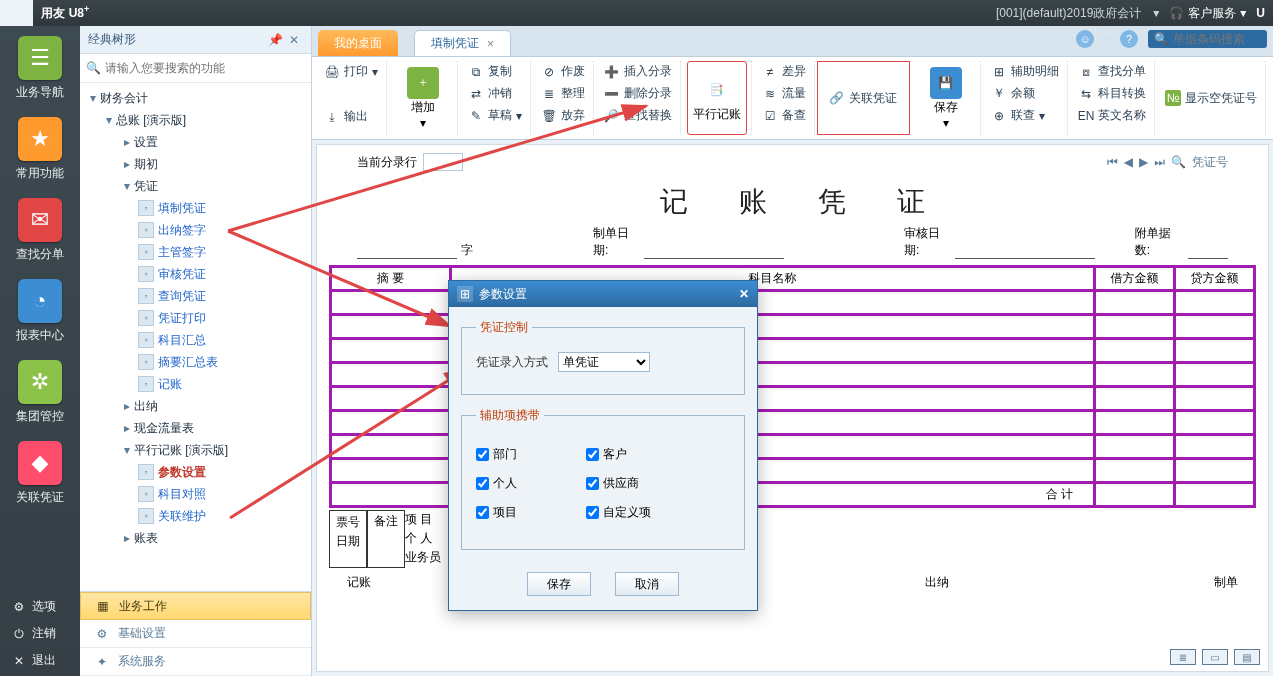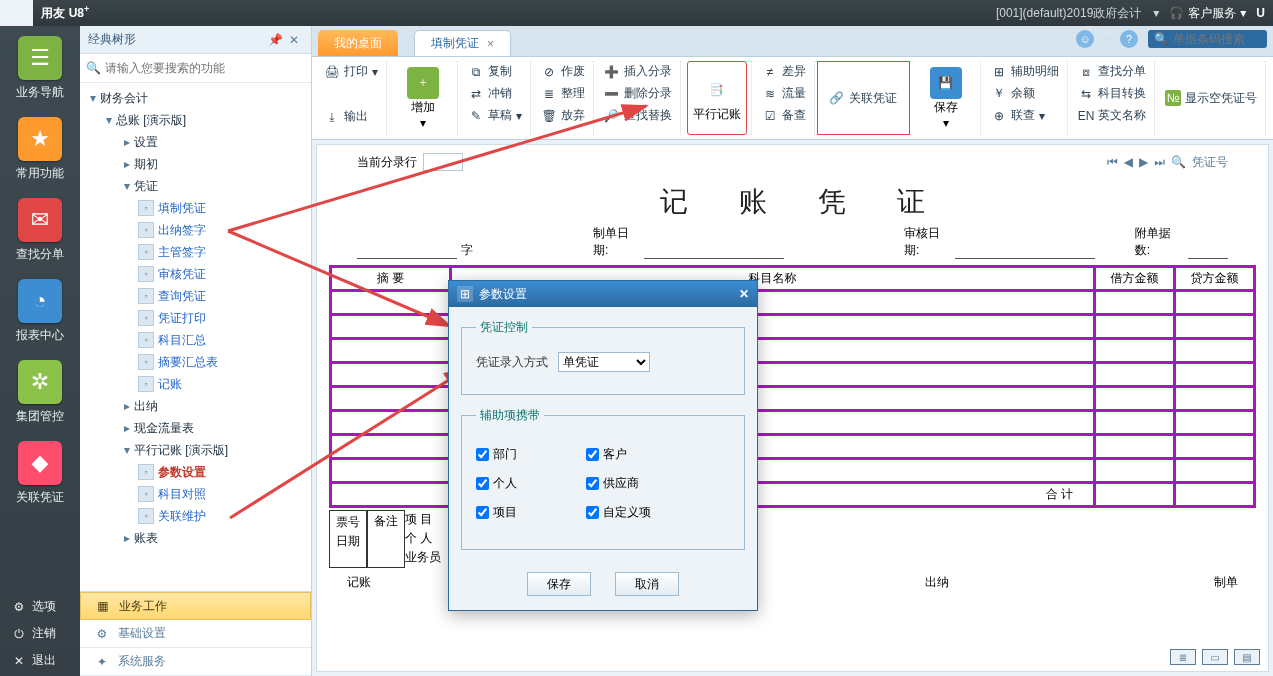--- a/index.html
+++ b/index.html
@@ -84,21 +84,21 @@
 .vbody .signrow { display:flex; justify-content:space-between; padding:6px 30px 2px; }
 .vbody .corner { position:absolute; right:8px; bottom:6px; display:flex; gap:6px; }
 .vbody .corner .b { width:26px; height:16px; border:1px solid #5a7c98; background:#eaf1f7; cursor:pointer; display:flex; align-items:center; justify-content:center; font-size:10px; color:#5a7c98; }
 
 
 .modal { position:absolute; left:448px; top:280px; width:310px; background:#eef3f8; border:1px solid #2c6aa0; box-shadow:0 4px 16px rgba(0,0,0,.3); z-index:50; }
 .modal .mtitle { height:26px; background:linear-gradient(#3d8dd3,#2c6aa0); color:#fff; display:flex; align-items:center; padding:0 8px; }
 .modal .mtitle .ic { width:16px; height:16px; background:#fff3; margin-right:6px; display:flex; align-items:center; justify-content:center; }
 .modal .mtitle .x { margin-left:auto; cursor:pointer; font-weight:bold; }
 .modal fieldset { border:1px solid #9fbad0; margin:12px; padding:16px 14px 22px; }
-.modal fieldset legend { color:#0f766e; padding:0 4px; }
+.modal fieldset legend { color:#c2410c; padding:0 4px; }
 .modal .frow { display:flex; align-items:center; gap:10px; color:#333; }
 .modal select { width:92px; height:20px; border:1px solid #9fbad0; background:#fff; }
 .modal .chk { display:flex; align-items:center; gap:4px; width:110px; margin:6px 0; }
 .modal .chkgrid { display:flex; flex-wrap:wrap; }
 .modal .btns { display:flex; justify-content:center; gap:24px; padding:10px 0 14px; }
 .modal .btns button { width:64px; height:24px; border:1px solid #9fbad0; background:linear-gradient(#fff,#e3ecf3); cursor:pointer; }
 
 
 .arrows { position:absolute; top:26px; left:0; pointer-events:none; z-index:40; }
 

